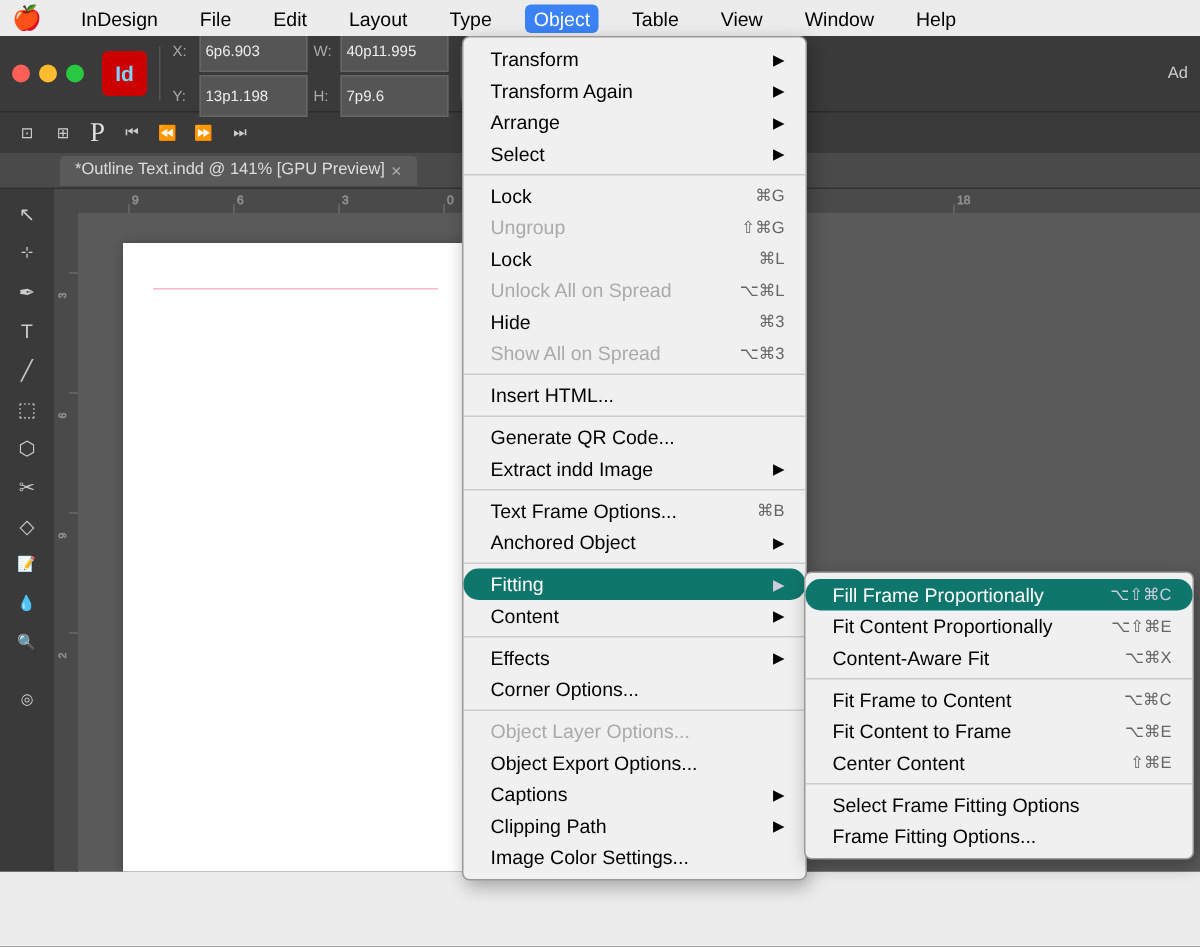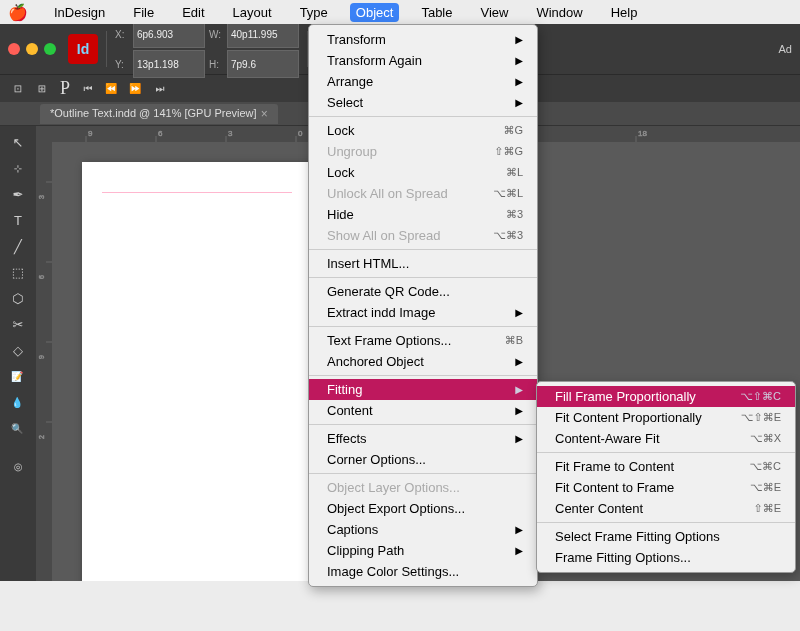--- a/index.html
+++ b/index.html
@@ -194,22 +194,23 @@
       cursor: default;
       color: #000;
       font-size: 13px;
       white-space: nowrap;
     }
     .menu-item.disabled {
       color: #aaa;
       cursor: default;
     }
     .menu-item.active-item {
-      background: #be185d;
+      background: #0f766e;
       color: #fff;
+      border-radius: 10px;
     }
     .menu-item .shortcut {
       color: #666;
       font-size: 11px;
       margin-left: 16px;
     }
     .menu-item.active-item .shortcut {
       color: #ccd;
     }
     .menu-item .arrow {

